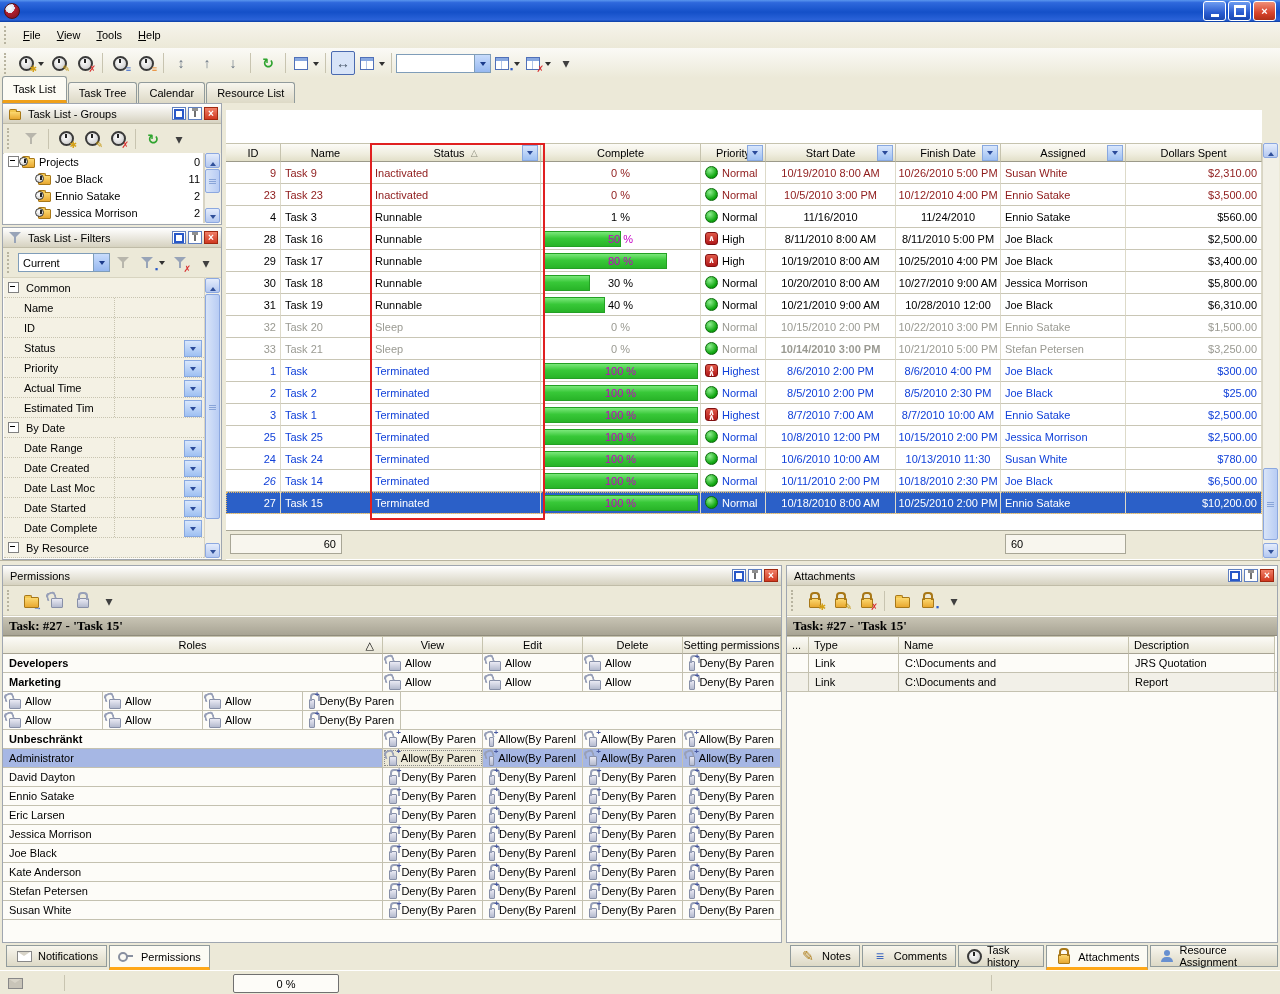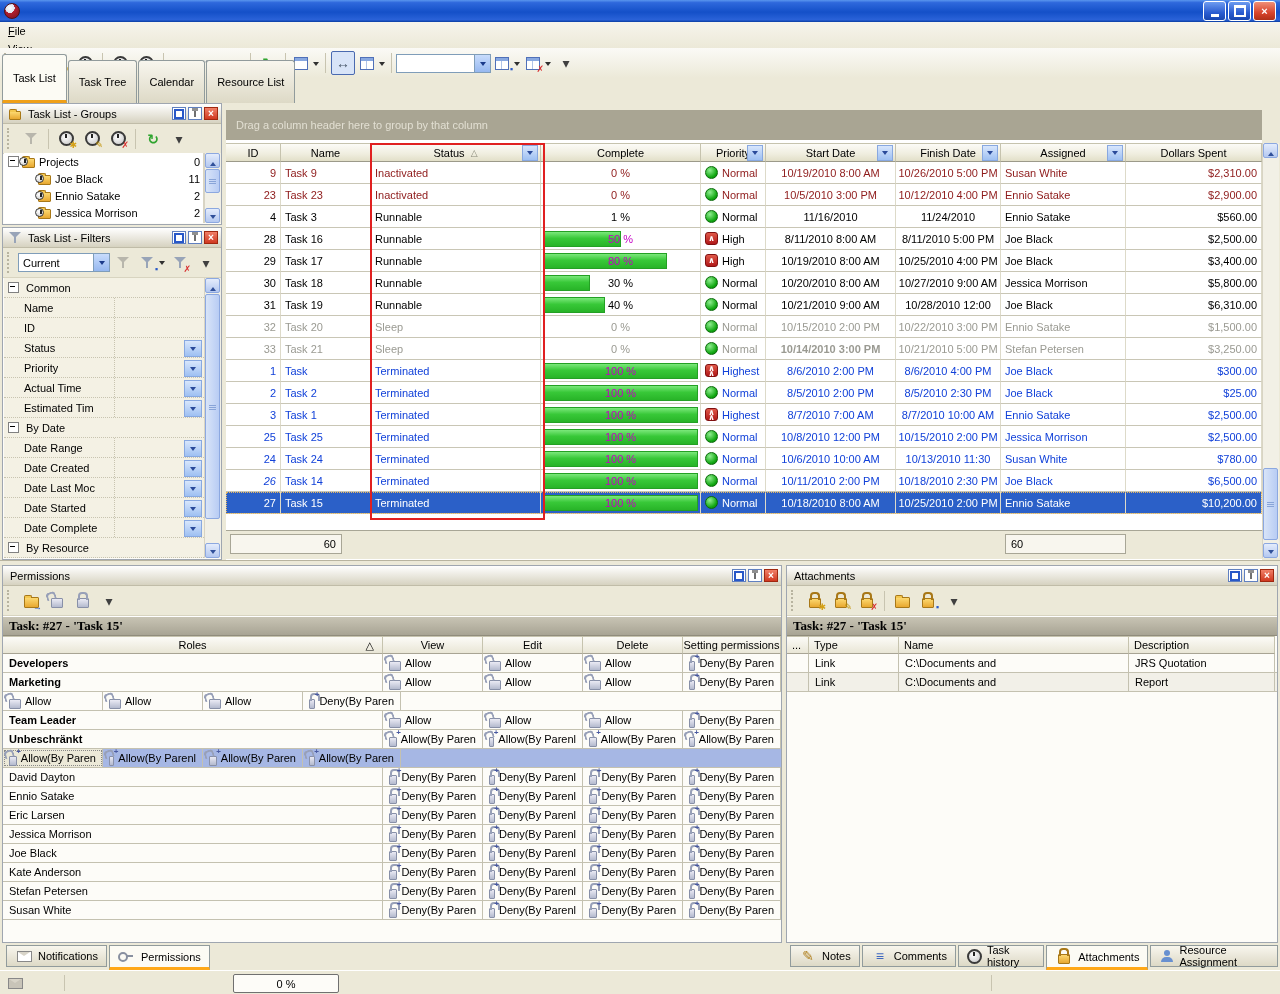--- a/index.html
+++ b/index.html
@@ -12,21 +12,21 @@
     display:flex;align-items:center;padding:0 4px;box-sizing:border-box;color:#fff;}
   #app-logo{width:14px;height:14px;border-radius:50%;background:radial-gradient(circle at 35% 30%,#fff 0%,#E0E4F0 35%,#B02030 36%,#7A1020 100%);border:1px solid #501018;margin-right:5px;flex:0 0 auto;}
   #title-text{font-weight:bold;font-size:12px;text-shadow:1px 1px 1px #123;white-space:nowrap;}
   #win-buttons{margin-left:auto;display:flex;gap:2px;}
   .winbtn{width:21px;height:18px;border-radius:3px;border:1px solid #fff;display:flex;align-items:center;justify-content:center;color:#fff;font-weight:bold;font-size:11px;background:linear-gradient(180deg,#6E9CF0,#2A5CD0 60%,#1846B0);}
   .winbtn.close{background:linear-gradient(180deg,#F09078,#D8442C 60%,#B03018);}
   .winbtn .mini{display:block;width:8px;height:3px;background:#fff;margin-top:8px;}
   .winbtn .rest{display:block;width:8px;height:7px;border:2px solid #fff;border-top-width:3px;}
 
   
-  #menubar{position:absolute;left:0;top:22px;width:1280px;height:26px;background:linear-gradient(180deg,#F6F4EC,#ECE9D8);display:flex;align-items:flex-start;border-bottom:1px solid #E0DCC8;flex-direction:column;}
+  #menubar{position:absolute;left:0;top:22px;width:1280px;height:26px;background:linear-gradient(180deg,#F6F4EC,#ECE9D8);display:flex;align-items:center;border-bottom:1px solid #E0DCC8;}
   .grip{width:5px;height:70%;margin:0 4px;border-left:2px dotted #B8B4A0;}
   .menu-item{padding:3px 8px;cursor:default;}
   .menu-item u{text-decoration:underline;}
   #toolbar{position:absolute;left:0;top:48px;width:1280px;height:30px;background:linear-gradient(180deg,#FBFAF6,#ECE9D8);display:flex;align-items:center;border-bottom:1px solid #D8D4C0;}
   .tbtn{height:22px;min-width:22px;display:inline-flex;align-items:center;justify-content:center;margin:0 1px;border:1px solid transparent;border-radius:2px;position:relative;}
   .tbtn.pressed{border:1px solid #4A6AB0;background:#D8E4F8;}
   .tsep{width:1px;height:20px;background:#C8C4B0;margin:0 4px;}
   .ddtri{border:3px solid transparent;border-top:4px solid #303030;margin-left:3px;margin-top:4px;}
   .glyph{font-weight:bold;color:#6A7684;font-size:14px;line-height:1;}
   .combo{height:19px;background:#fff;border:1px solid #7F9DB9;display:flex;align-items:center;box-sizing:border-box;}
@@ -57,21 +57,21 @@
   .envico{width:13px;height:9px;background:#FFF;border:1px solid #888;position:relative;}
   .envico::before{content:"";position:absolute;left:0;top:0;border-left:6px solid transparent;border-right:6px solid transparent;border-top:4px solid #D8D4C8;}
   .keyico{width:6px;height:6px;border:2px solid #8890A0;border-radius:50%;position:relative;margin-right:7px;}
   .keyico::after{content:"";position:absolute;left:6px;top:1px;width:7px;height:2px;background:#8890A0;}
   .personico{width:12px;height:12px;position:relative;}
   .personico::before{content:"";position:absolute;left:3px;top:0;width:6px;height:6px;border-radius:50%;background:#6890D0;}
   .personico::after{content:"";position:absolute;left:0;top:7px;width:12px;height:5px;border-radius:6px 6px 0 0;background:#6890D0;}
 
   
   #maintabs{position:absolute;left:0;top:78px;width:1280px;height:25px;display:flex;align-items:flex-end;padding-left:2px;background:#ECE9D8;}
-  .mtab{height:20px;padding:11px 10px;display:flex;align-items:center;background:linear-gradient(180deg,#F8F6EE,#DDD9C6);border:1px solid #919B9C;border-bottom:none;border-radius:3px 3px 0 0;margin-right:1px;}
+  .mtab{height:20px;padding:0 10px;display:flex;align-items:center;background:linear-gradient(180deg,#F8F6EE,#DDD9C6);border:1px solid #919B9C;border-bottom:none;border-radius:3px 3px 0 0;margin-right:1px;}
   .mtab.active{height:23px;background:#FCFBF4;border-bottom:3px solid #F0A018;font-weight:normal;}
 
   
   .panel{position:absolute;background:#FDFCF8;border:1px solid #9FA6B0;box-sizing:border-box;}
   .ptitle{height:19px;background:linear-gradient(180deg,#FFFFFF,#D6D2C0);display:flex;align-items:center;padding:0 3px;border-bottom:1px solid #C0BCA8;}
   .ptitle .tlabel{flex:1;margin-left:4px;white-space:nowrap;overflow:hidden;}
   .pbtns{display:flex;gap:2px;margin-left:auto;}
   .pbtn{width:14px;height:13px;border:1px solid #6080C0;background:#FFF;display:flex;align-items:center;justify-content:center;box-sizing:border-box;}
   .pbtn .rbox{width:6px;height:6px;border:2px solid #2858C8;}
   .pbtn.pin .pinshape{width:2px;height:6px;background:#707070;position:relative;}
@@ -515,21 +515,20 @@
         </div>
       </div>
     <div class="vscroll" style="right:0;top:50px;bottom:1px;">
       <span class="sbtn up" style="top:0;"></span>
       <span class="sthumb" style="top:16px;height:225px;"></span>
       <span class="sbtn down" style="bottom:0;"></span>
     </div>
   </div>
 
   <div id="table-area">
-    <div id="group-hint">Drag a column header here to group by that column</div>
     <div id="tbl-header">
         <div class="hcell" style="width: 55px;">
           <span>ID</span>
         </div>
         <div class="hcell" style="width: 90px;">
           <span>Name</span>
         </div>
         <div class="hcell" style="width: 170px;">
           <span>Status</span>
           <span class="sorttri">△</span>
@@ -586,21 +585,21 @@
               <span class="lbl">0 %</span>
             </span>
           </div>
           <div class="tcell al-l" style="width: 65px;">
             <span class="pri pri-normal"></span>
             <span>Normal</span>
           </div>
           <div class="tcell al-c" style="width: 130px;">10/5/2010 3:00 PM</div>
           <div class="tcell al-c" style="width: 105px;">10/12/2010 4:00 PM</div>
           <div class="tcell al-l" style="width: 125px;">Ennio Satake</div>
-          <div class="tcell al-r" style="width: 136px;">$2,900.00</div>
+          <div class="tcell al-r" style="width: 136px;">$3,500.00</div>
         </div>
         <div class="trow2 tone-normal">
           <div class="tcell al-r" style="width: 55px;">4</div>
           <div class="tcell al-l" style="width: 90px;">Task 3</div>
           <div class="tcell al-l" style="width: 170px;">Runnable</div>
           <div class="tcell al-c" style="width: 160px; padding: 3px 2px;">
             <span class="cbar">
               <span class="fill" style="width: 1%;"></span>
               <span class="lbl">1 %</span>
             </span>
@@ -1003,21 +1002,20 @@
             <span>Allow</span>
           </div>
           <div class="rcell permcell" style="width: 98px;">
             <span class="plock">
               <span class="pbadge">+</span>
             </span>
             <span>Deny(By Paren</span>
           </div>
         </div>
         <div class="prow bold">
-          <div class="rcell rolename" style="width: 380px;">Team Leader</div>
           <div class="rcell permcell" style="width: 100px;">
             <span class="plock open"></span>
             <span>Allow</span>
           </div>
           <div class="rcell permcell" style="width: 100px;">
             <span class="plock open"></span>
             <span>Allow</span>
           </div>
           <div class="rcell permcell" style="width: 100px;">
             <span class="plock open"></span>
@@ -1051,20 +1049,21 @@
             <span>Allow(By Paren</span>
           </div>
           <div class="rcell permcell" style="width: 98px;">
             <span class="plock open">
               <span class="pbadge">+</span>
             </span>
             <span>Allow(By Paren</span>
           </div>
         </div>
         <div class="prow selrow">
+          <div class="rcell rolename" style="width: 380px;">Administrator</div>
           <div class="rcell permcell focuscell" style="width: 100px;">
             <span class="plock open">
               <span class="pbadge">+</span>
             </span>
             <span>Allow(By Paren</span>
           </div>
           <div class="rcell permcell" style="width: 100px;">
             <span class="plock open">
               <span class="pbadge">+</span>
             </span>

